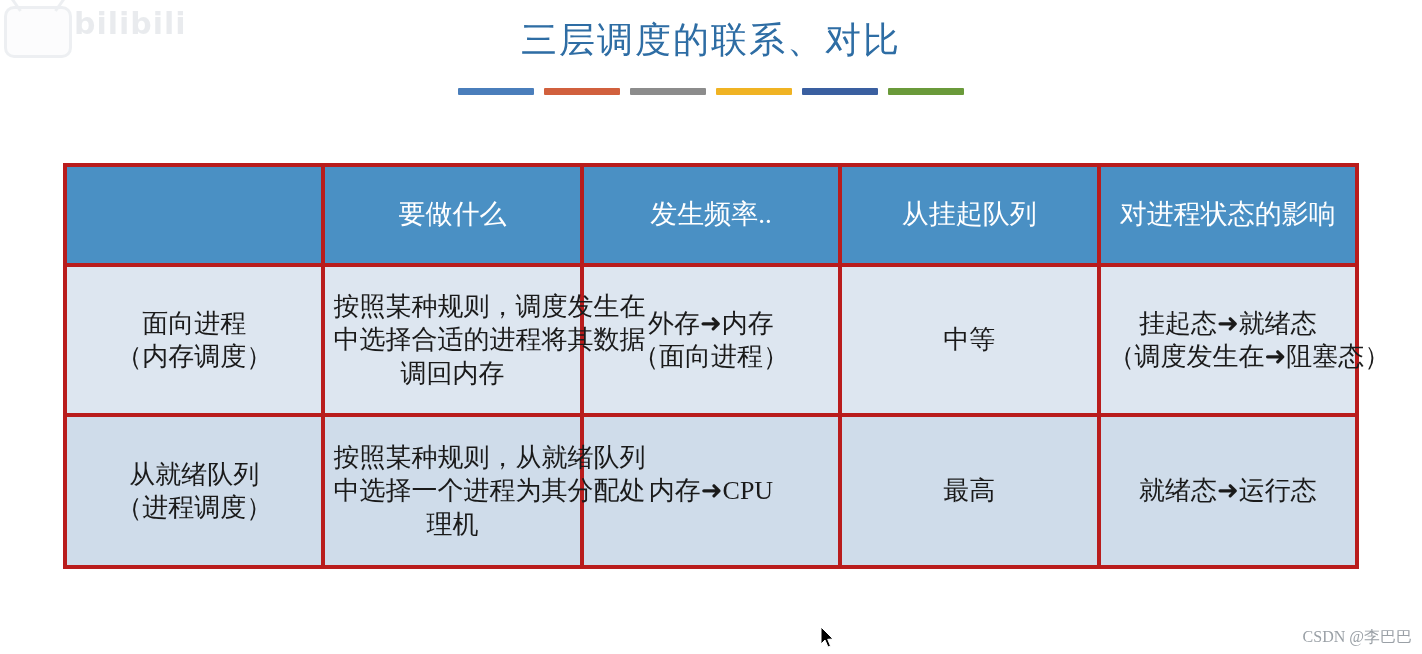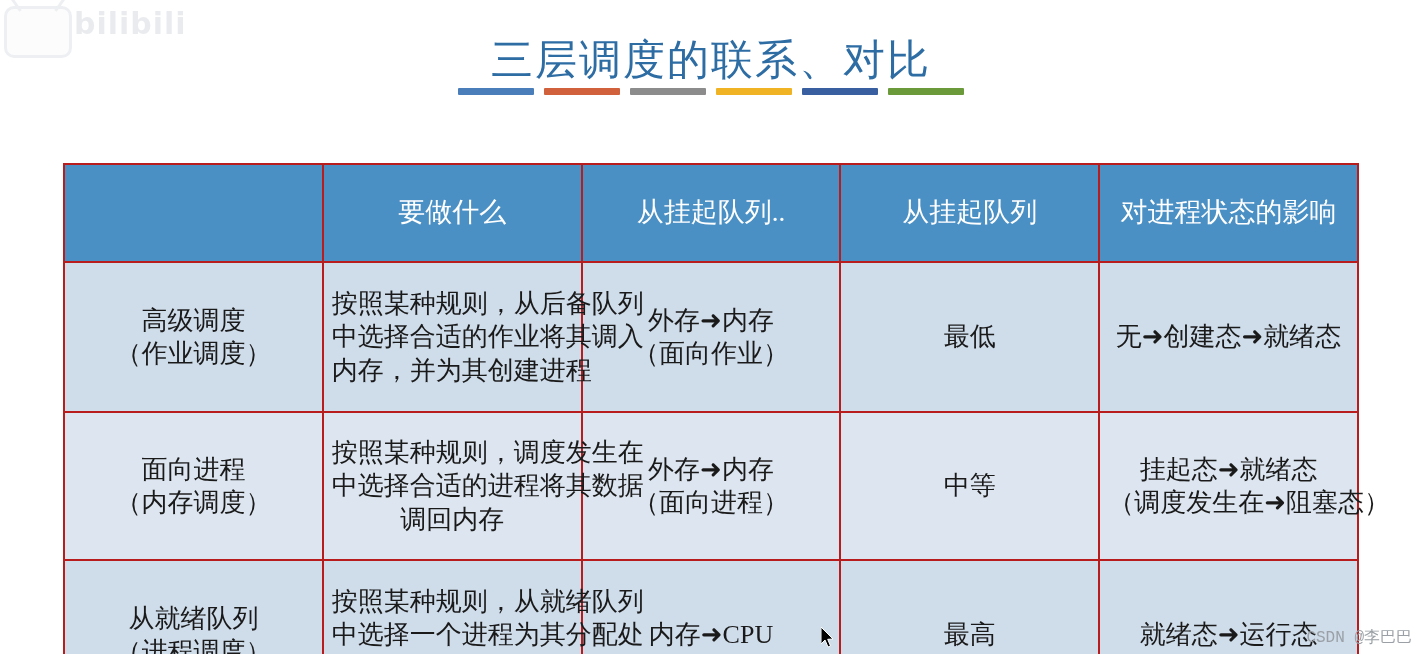--- a/index.html
+++ b/index.html
@@ -58,25 +58,24 @@
     letter-spacing: 1px;
   }
 
   
   .title {
     position: absolute;
     top: 16px;
     left: 0;
     width: 100%;
     text-align: center;
-    font-size: 42px;
+    font-size: 36px;
     color: #2e6da4;
     letter-spacing: 2px;
     font-family: "DejaVu Serif", "Liberation Serif", serif;
-    margin-top: 16px;
   }
 
   .underline-bars {
     position: absolute;
     top: 88px;
     left: 50%;
     transform: translateX(-50%);
     display: flex;
     gap: 10px;
   }
@@ -92,21 +91,21 @@
     left: 63px;
     top: 163px;
     width: 1296px;
   }
   table.cmp {
     border-collapse: collapse;
     width: 100%;
     table-layout: fixed;
   }
   table.cmp th, table.cmp td {
-    border: 2px solid #b91c1c;
+    border: 4px solid #b91c1c;
     text-align: center;
     vertical-align: middle;
     color: #1a1a1a;
   }
   table.cmp thead th {
     background: #4a90c4;
     color: #ffffff;
     font-size: 27px;
     font-weight: normal;
     height: 88px;
@@ -144,21 +143,21 @@
     width: 14px;
     height: 22px;
     pointer-events: none;
   }
 
   
   .credit {
     position: absolute;
     right: 10px;
     bottom: 6px;
-    font-family: Liberation Mono, monospace;
+    font-family: Liberation Serif, serif;
     font-size: 16px;
     color: #9aa0a6;
     margin-top: 43px;
   }
 </style>
 </head>
 <body>
 
 <div class="watermark">
   <div class="wm-badge"></div>
@@ -175,47 +174,26 @@
   <div class="bar" style="background: rgb(58, 95, 160);"></div>
   <div class="bar" style="background: rgb(106, 154, 58);"></div>
 </div>
 
 <div class="table-wrap">
   <table class="cmp">
     <thead>
       <tr>
         <th class="empty-head"></th>
         <th>要做什么</th>
-        <th>从挂起队列..</th>
+        <th>发生频率..</th>
         <th><span>从挂起队列</span></th>
         <th>对进程状态的影响</th>
       </tr>
     </thead>
     <tbody>
-      <tr class="r0">
-        <td class="level">
-          <span class="cell-line">高级调度</span>
-          <span class="cell-line">（作业调度）</span>
-        </td>
-        <td class="what">
-          <span class="cell-line">按照某种规则，从后备队列</span>
-          <span class="cell-line">中选择合适的作业将其调入</span>
-          <span class="cell-line">内存，并为其创建进程</span>
-        </td>
-        <td class="where">
-          <span class="cell-line">外存➜内存</span>
-          <span class="cell-line">（面向作业）</span>
-        </td>
-        <td class="freq">
-          <span class="cell-line">最低</span>
-        </td>
-        <td class="effect">
-          <span class="cell-line">无➜创建态➜就绪态</span>
-        </td>
-      </tr>
       <tr class="r1">
         <td class="level">
           <span class="cell-line">面向进程</span>
           <span class="cell-line">（内存调度）</span>
         </td>
         <td class="what">
           <span class="cell-line">按照某种规则，调度发生在</span>
           <span class="cell-line">中选择合适的进程将其数据</span>
           <span class="cell-line">调回内存</span>
         </td>

